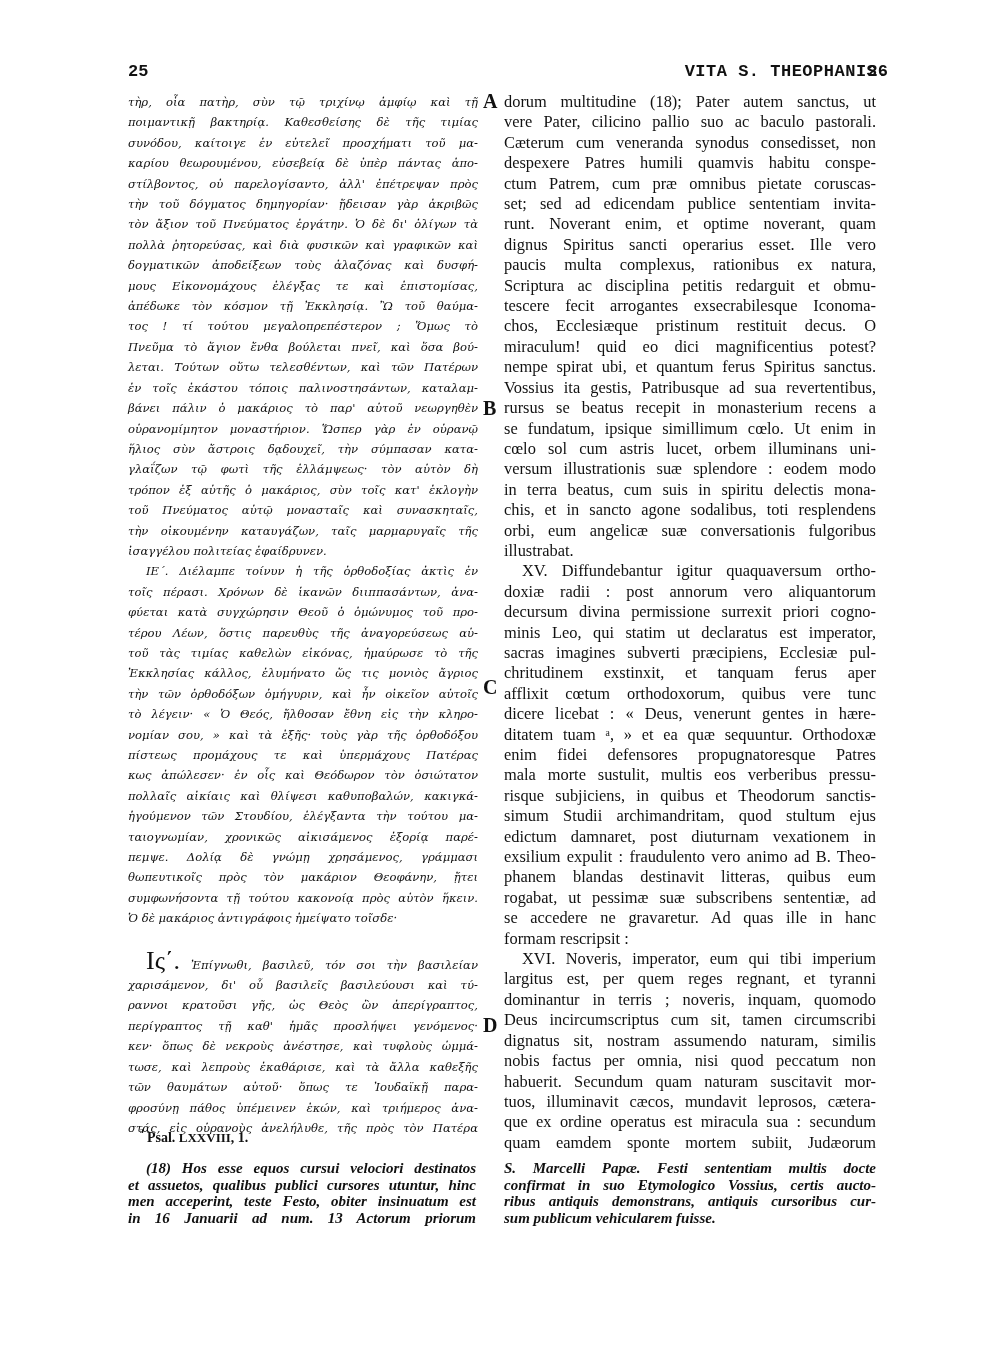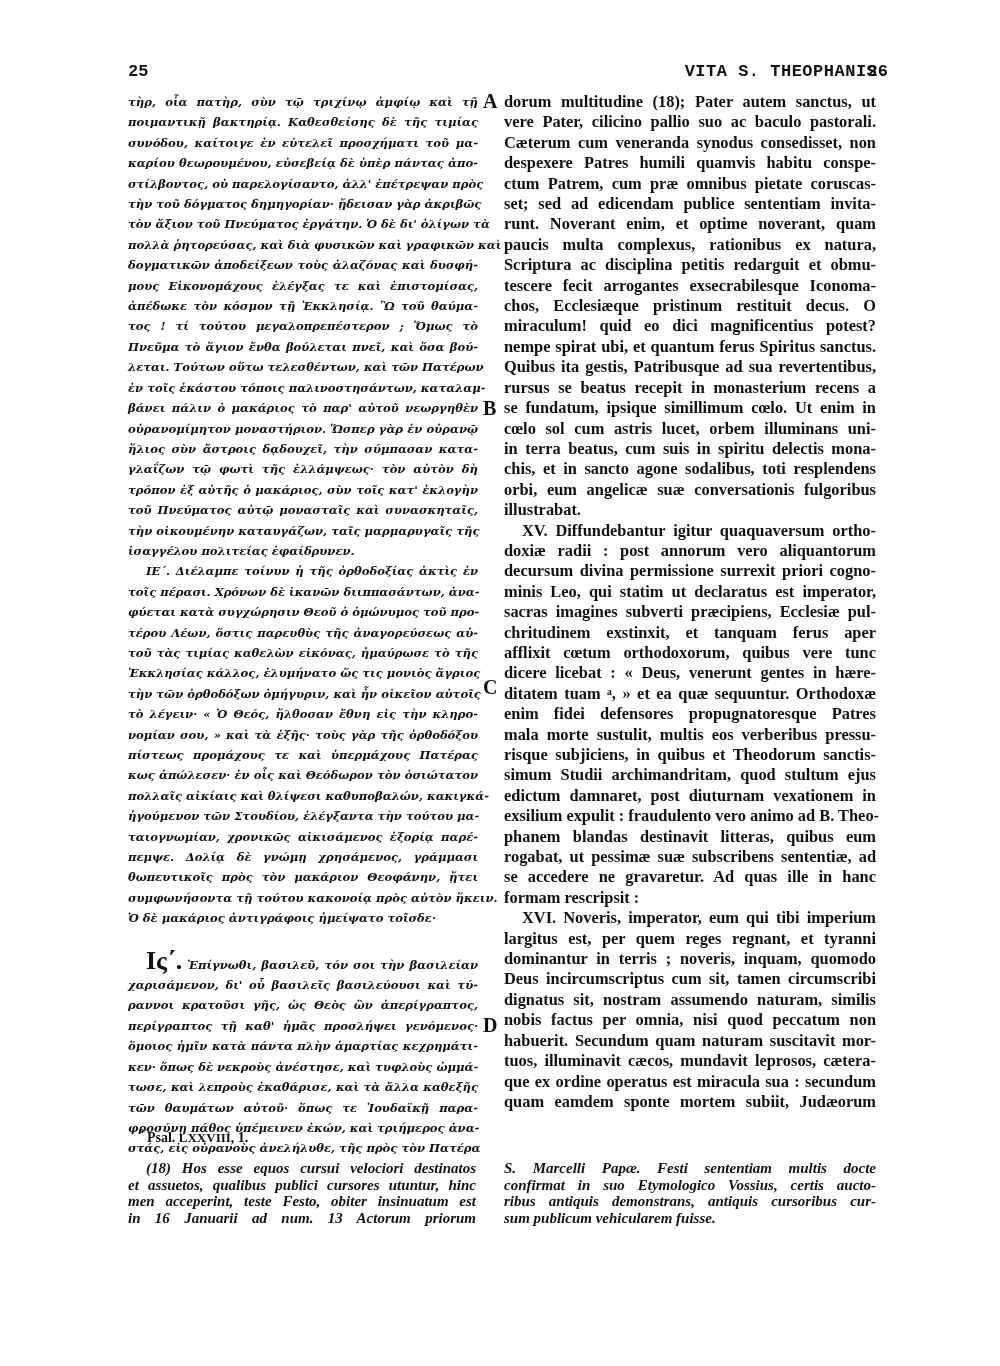--- a/index.html
+++ b/index.html
@@ -3,21 +3,21 @@
 <meta charset="utf-8">
 <style>
   html, body { margin: 0; padding: 0; background: #ffffff; }
   body { width: 1000px; height: 1366px; position: relative; overflow: hidden; color: #111; }
   .page { position: absolute; left: 0; top: 0; width: 1000px; height: 1366px; }
   .running-head { position: absolute; top: 62px; left: 128px; width: 760px; height: 26px;
     font-family: Liberation Mono, monospace; font-weight: bold; font-size: 17px; }
   .running-head .pl { position: absolute; left: 0; top: 0; }
   .running-head .pr { position: absolute; right: 0; top: 0; }
   .running-head .title { position: absolute; left: 0; right: 0; text-align: right; letter-spacing: 0.5px; }
-  .col { position: absolute; font-weight: bold; }
+  .col { position: absolute; font-weight: normal; }
   .greek { left: 128px; top: 92px; width: 350px; font-family: "DejaVu Serif", serif; font-size: 11.6px; line-height: 20.4px; font-style: italic; text-align: justify; }
   .latin { left: 504px; top: 92px; width: 372px; font-family: "Liberation Serif", serif; font-size: 16.4px; line-height: 20.4px; text-align: justify; }
   .line { display: block; white-space: nowrap; text-align-last: justify; }
   .line.last { text-align-last: left; }
   .line.indent { padding-left: 18px; }
   .margin-letter { position: absolute; font-family: "Liberation Serif", serif; font-size: 20px; font-weight: bold; }
   .big-sec { font-size: 26px; font-style: normal; font-family: "Liberation Serif", serif; }
   .footnote-ref { position: absolute; left: 140px; top: 1126px; font-family: "Liberation Serif", serif; font-weight: bold; font-size: 14px; }
   .fn { position: absolute; font-family: "Liberation Serif", serif; font-weight: bold; font-size: 15px; line-height: 16.5px; text-align: justify; font-style: italic; }
   .fn-left { left: 128px; top: 1160px; width: 348px; }
@@ -75,46 +75,47 @@
       <span class="line">ταιογνωμίαν, χρονικῶς αἰκισάμενος ἐξορίᾳ παρέ-</span>
       <span class="line">πεμψε. Δολίᾳ δὲ γνώμῃ χρησάμενος, γράμμασι</span>
       <span class="line">θωπευτικοῖς πρὸς τὸν μακάριον Θεοφάνην, ᾔτει</span>
       <span class="line">συμφωνήσοντα τῇ τούτου κακονοίᾳ πρὸς αὐτὸν ἥκειν.</span>
       <span class="line last">Ὁ δὲ μακάριος ἀντιγράφοις ἠμείψατο τοῖσδε·</span>
       <div style="height: 22px;"></div>
       <span class="line indent"><span class="big-sec">Ις΄.</span> <span>Ἐπίγνωθι, βασιλεῦ, τόν σοι τὴν βασιλείαν</span></span>
       <span class="line">χαρισάμενον, δι' οὗ βασιλεῖς βασιλεύουσι καὶ τύ-</span>
       <span class="line">ραννοι κρατοῦσι γῆς, ὡς Θεὸς ὢν ἀπερίγραπτος,</span>
       <span class="line">περίγραπτος τῇ καθ' ἡμᾶς προσλήψει γενόμενος·</span>
-      <span class="line">ὅμοιος ἡμῖν κατὰ πάντα πλὴν ἁμαρτίας κεχρημάτι-</span>
       <span class="line">κεν· ὅπως δὲ νεκροὺς ἀνέστησε, καὶ τυφλοὺς ὠμμά-</span>
       <span class="line">τωσε, καὶ λεπροὺς ἐκαθάρισε, καὶ τὰ ἄλλα καθεξῆς</span>
       <span class="line">τῶν θαυμάτων αὐτοῦ· ὅπως τε Ἰουδαϊκῇ παρα-</span>
       <span class="line">φροσύνῃ πάθος ὑπέμεινεν ἑκών, καὶ τριήμερος ἀνα-</span>
       <span class="line">στάς, εἰς οὐρανοὺς ἀνελήλυθε, τῆς πρὸς τὸν Πατέρα</span>
     </div>
 
   <div class="col latin" id="latin-col">
       <span class="line">dorum multitudine (18); Pater autem sanctus, ut</span>
       <span class="line">vere Pater, cilicino pallio suo ac baculo pastorali.</span>
       <span class="line">Cæterum cum veneranda synodus consedisset, non</span>
       <span class="line">despexere Patres humili quamvis habitu conspe-</span>
       <span class="line">ctum Patrem, cum præ omnibus pietate coruscas-</span>
       <span class="line">set; sed ad edicendam publice sententiam invita-</span>
       <span class="line">runt. Noverant enim, et optime noverant, quam</span>
+      <span class="line">dignus Spiritus sancti operarius esset. Ille vero</span>
       <span class="line">paucis multa complexus, rationibus ex natura,</span>
       <span class="line">Scriptura ac disciplina petitis redarguit et obmu-</span>
       <span class="line">tescere fecit arrogantes exsecrabilesque Iconoma-</span>
       <span class="line">chos, Ecclesiæque pristinum restituit decus. O</span>
       <span class="line">miraculum! quid eo dici magnificentius potest?</span>
       <span class="line">nempe spirat ubi, et quantum ferus Spiritus sanctus.</span>
-      <span class="line">Quibus ita gestis, Patribusque ad sua revertentibus,</span>
+      <span class="line">Vossius ita gestis, Patribusque ad sua revertentibus,</span>
       <span class="line">rursus se beatus recepit in monasterium recens a</span>
       <span class="line">se fundatum, ipsique simillimum cœlo. Ut enim in</span>
       <span class="line">cœlo sol cum astris lucet, orbem illuminans uni-</span>
+      <span class="line">versum illustrationis suæ splendore : eodem modo</span>
       <span class="line">in terra beatus, cum suis in spiritu delectis mona-</span>
       <span class="line">chis, et in sancto agone sodalibus, toti resplendens</span>
       <span class="line">orbi, eum angelicæ suæ conversationis fulgoribus</span>
       <span class="line last">illustrabat.</span>
       <span class="line indent">XV. Diffundebantur igitur quaquaversum ortho-</span>
       <span class="line">doxiæ radii : post annorum vero aliquantorum</span>
       <span class="line">decursum divina permissione surrexit priori cogno-</span>
       <span class="line">minis Leo, qui statim ut declaratus est imperator,</span>
       <span class="line">sacras imagines subverti præcipiens, Ecclesiæ pul-</span>
       <span class="line">chritudinem exstinxit, et tanquam ferus aper</span>

